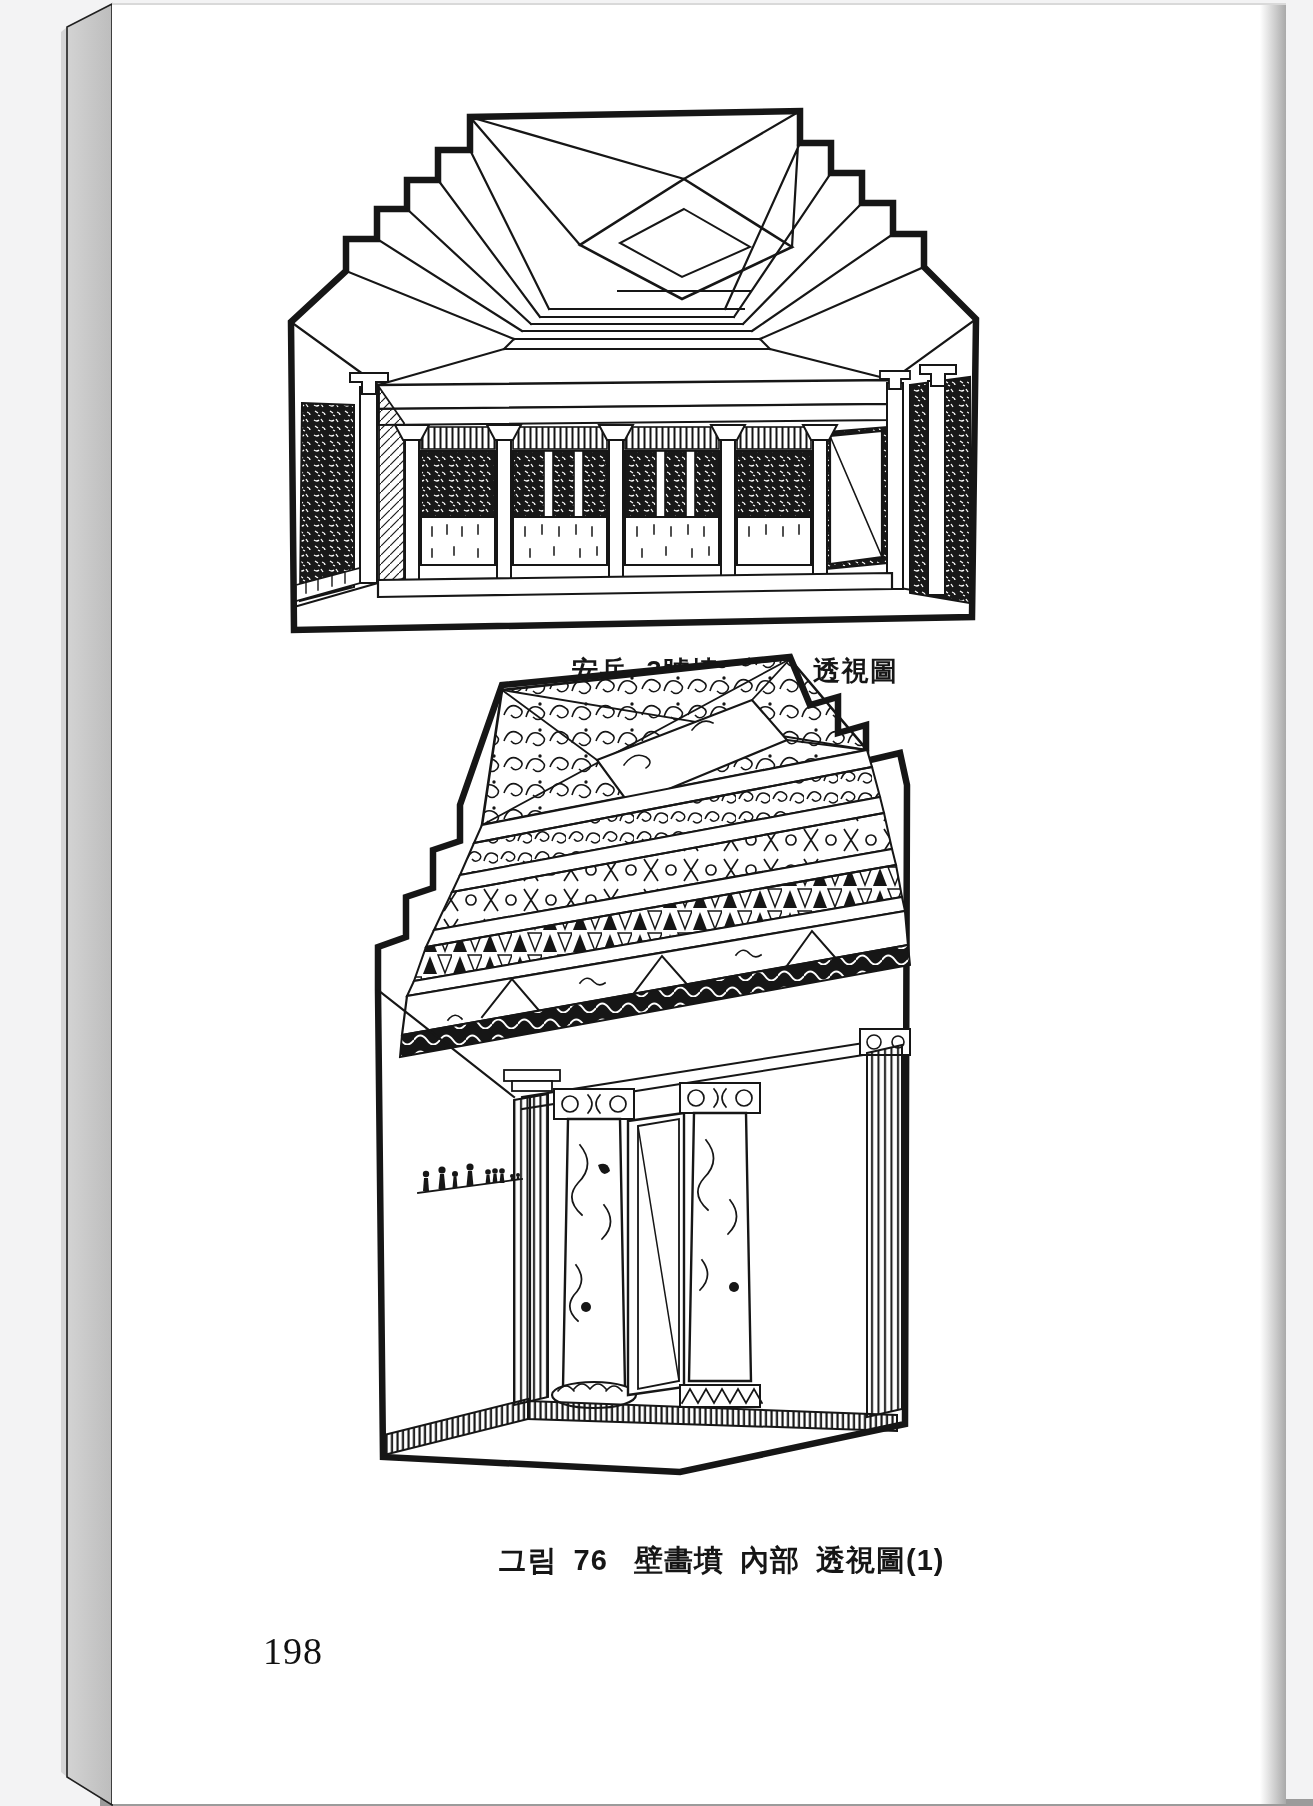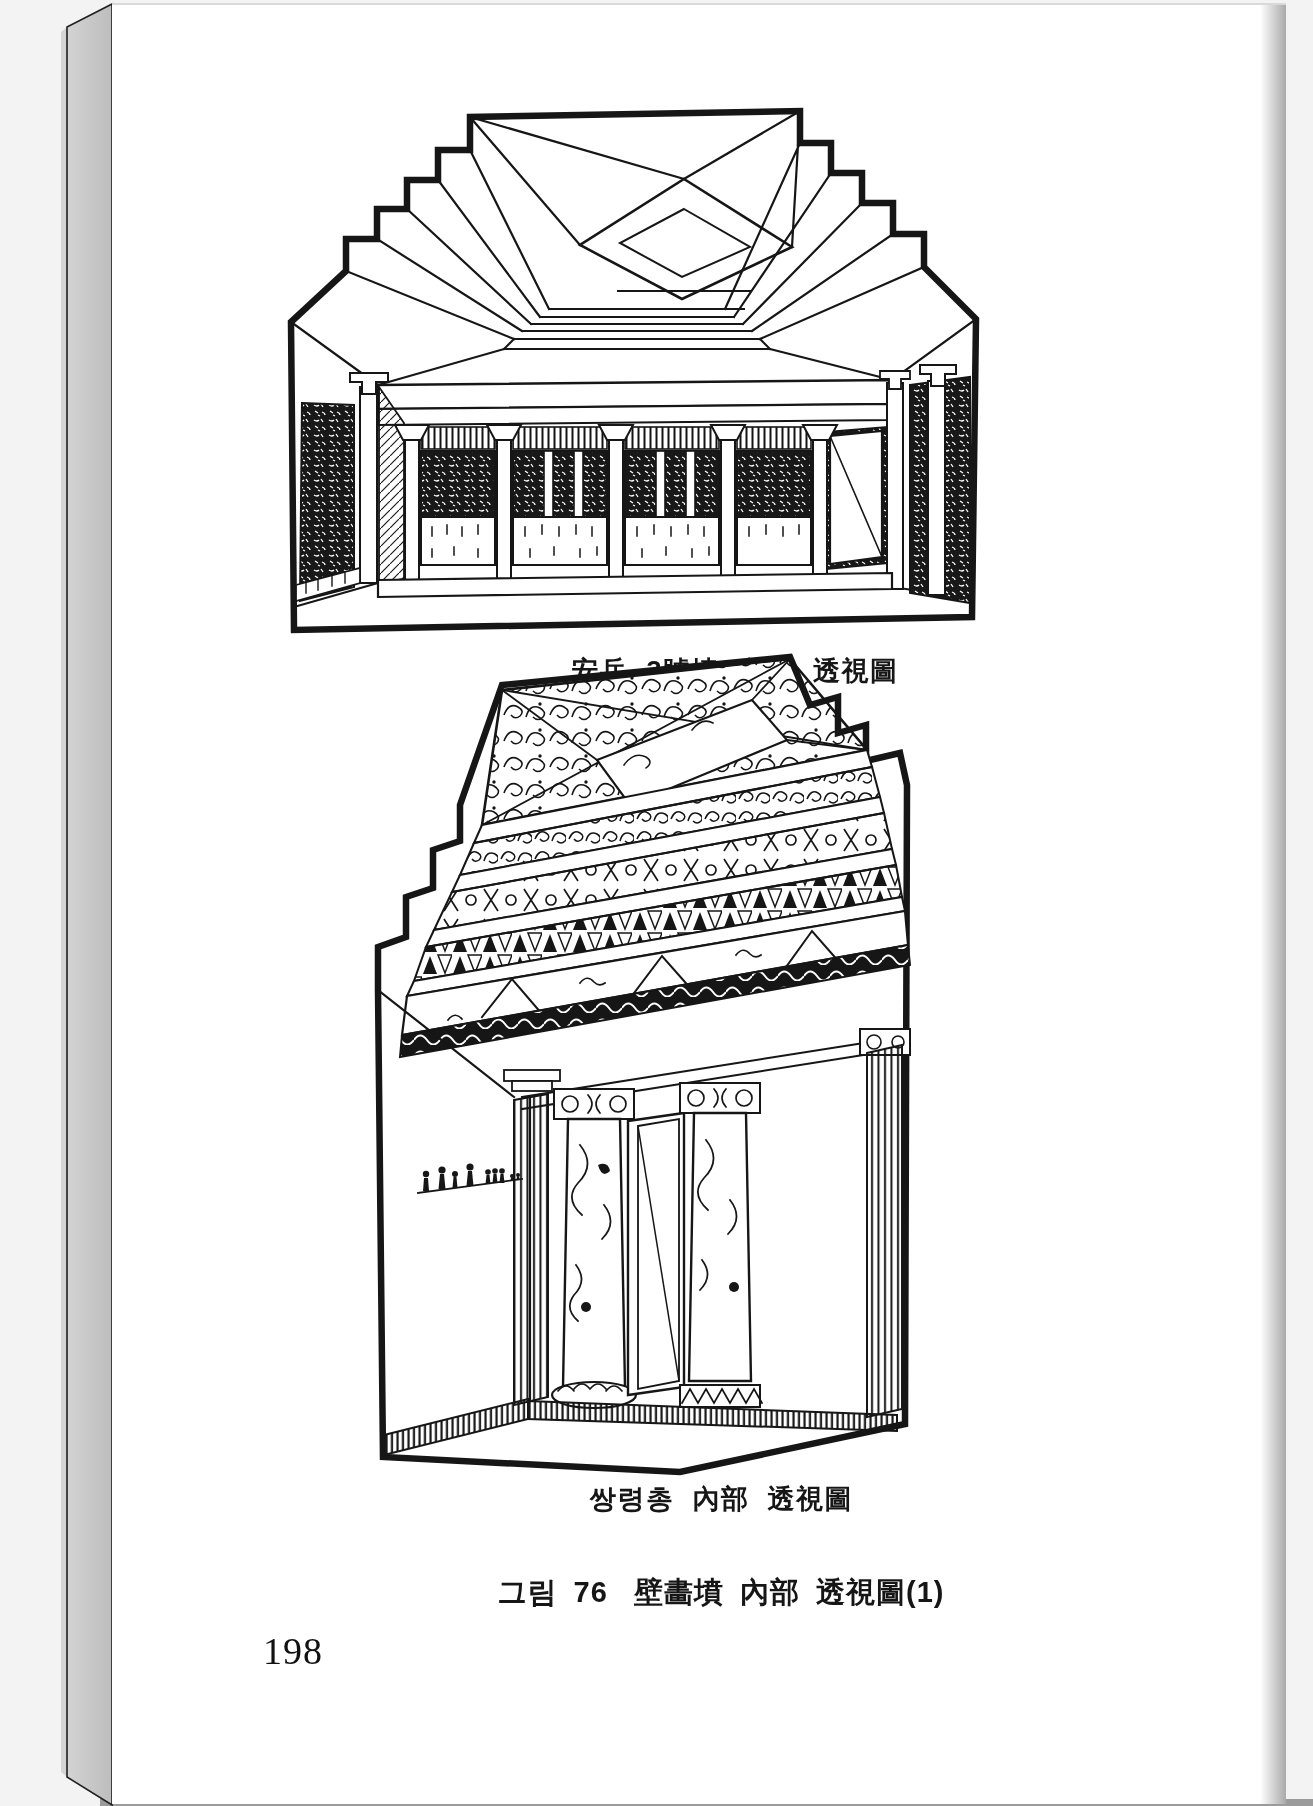--- a/index.html
+++ b/index.html
@@ -29,21 +29,21 @@
   .fig1{position:absolute;left:170px;top:82px;width:702px;height:552px;}
   .fig2{position:absolute;left:250px;top:640px;width:572px;height:834px;}
   .caption{
     position:absolute;left:0;right:0;text-align:center;
     font-size:27px;font-weight:600;letter-spacing:1.5px;word-spacing:9px;
     color:#161616;white-space:nowrap;
   }
   .caption-1{top:648px;transform:translateX(36px);}
   .caption-2{top:1476px;transform:translateX(22px);}
   .figure-label{
-    position:absolute;left:0;right:0;top:1568px;text-align:center;
+    position:absolute;left:0;right:0;top:1536px;text-align:center;
     font-size:29px;font-weight:600;letter-spacing:1px;word-spacing:7px;
     color:#161616;white-space:nowrap;transform:translateX(22px);
   }
   .figure-label .lbl{margin-right:26px;}
   .page-number{
     position:absolute;left:151px;top:1624px;
     font-family:"Liberation Serif", serif;
     font-size:38px;letter-spacing:1px;color:#111;
   }
 </style>
@@ -271,21 +271,20 @@
             <path d="M148.5,536 L149,532.5 L151,532.5 L151.5,536 Z"></path>
           <circle cx="156" cy="530" r="2"></circle>
             <path d="M154.5,535 L155,531.5 L157,531.5 L157.5,535 Z"></path>
         </g>
 
         <path d="M22,790 L166,754 L166,774 L22,810 Z" fill="url(#hv3)" stroke-width="2"></path>
         <path d="M166,756 L535,770 L535,786 L166,774 Z" fill="url(#hv3)" stroke-width="2"></path>
       </g>
     </svg>
 
-    <div class="caption caption-2">쌍령총 內部 透視圖</div>
 
     <div class="figure-label">
       <span class="lbl">그림 76</span><span>壁畵墳 內部 透視圖(1)</span>
     </div>
 
     <div class="page-number">198</div>
   </div>
 </div>
 
 </body></html>

